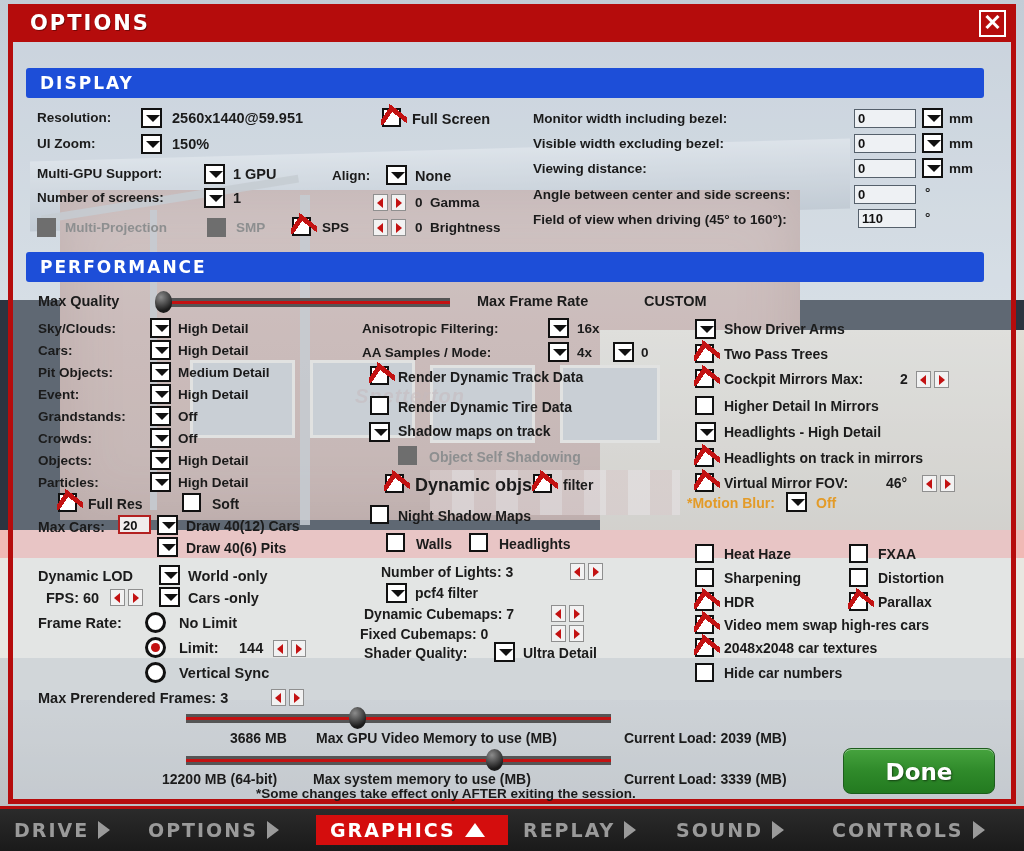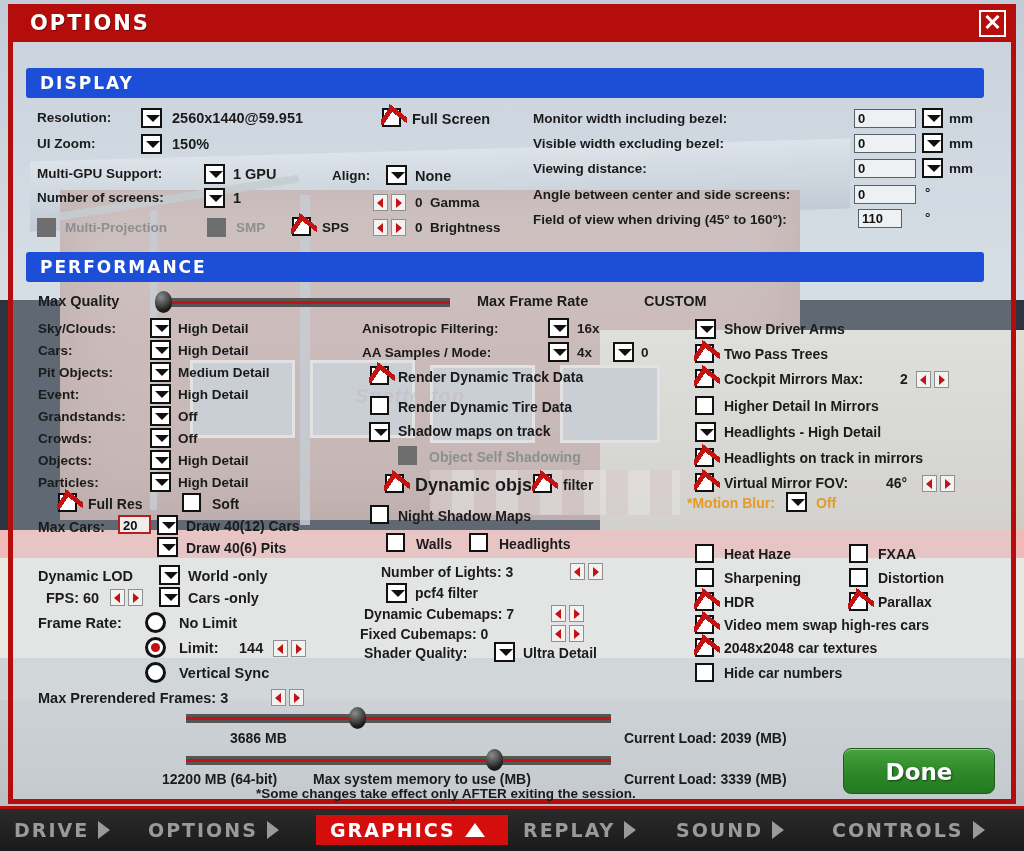--- a/index.html
+++ b/index.html
@@ -252,21 +252,21 @@
   <div class="lab" style="left:533px;top:161px;">Viewing distance:</div>
   <div class="tin" style="left:854px;top:159px;width:62px;">0</div>
   <div class="dd" style="left:922px;top:158px;"></div>
   <div class="lab" style="left:949px;top:161px;">mm</div>
 
   <div class="lab" style="left:533px;top:187px;">Angle between center and side screens:</div>
   <div class="tin" style="left:854px;top:185px;width:62px;">0</div>
   <div class="lab" style="left:925px;top:185px;">°</div>
 
   <div class="lab" style="left:533px;top:212px;">Field of view when driving (45° to 160°):</div>
-  <div class="tin" style="left:858px;top:209px;width:44px;">110</div>
+  <div class="tin" style="left:858px;top:209px;width:58px;">110</div>
   <div class="lab" style="left:925px;top:210px;">°</div>
 
   <div class="sec-bar" style="top:252px;">
     <span>PERFORMANCE</span>
   </div>
 
   <div class="lab" style="left:38px;top:293px;font-size:14.5px;">Max Quality</div>
   <div class="sld" style="left:163px;top:298px;width:287px;">
     <div class="trk"></div>
       <div class="knb" style="left:-8px;"></div>
@@ -466,20 +466,21 @@
   <div class="lab" style="left:724px;top:640px;font-size:14px;">2048x2048 car textures</div>
 
   <div class="cb" style="left:695px;top:663px;"></div>
   <div class="lab" style="left:724px;top:665px;font-size:14px;">Hide car numbers</div>
 
   <div class="sld" style="left:186px;top:714px;width:425px;">
     <div class="trk"></div>
       <div class="knb" style="left:163px;"></div>
   </div>
   <div class="lab" style="left:230px;top:730px;font-size:14px;">3686 MB</div>
+  <div class="lab" style="left:316px;top:730px;font-size:14px;">Max GPU Video Memory to use (MB)</div>
   <div class="lab" style="left:624px;top:730px;font-size:14px;">Current Load: 2039 (MB)</div>
 
   <div class="sld" style="left:186px;top:756px;width:425px;">
     <div class="trk"></div>
       <div class="knb" style="left:300px;"></div>
   </div>
   <div class="lab" style="left:162px;top:771px;font-size:14px;">12200 MB (64-bit)</div>
   <div class="lab" style="left:313px;top:771px;font-size:14px;">Max system memory to use (MB)</div>
   <div class="lab" style="left:624px;top:771px;font-size:14px;">Current Load: 3339 (MB)</div>
 

